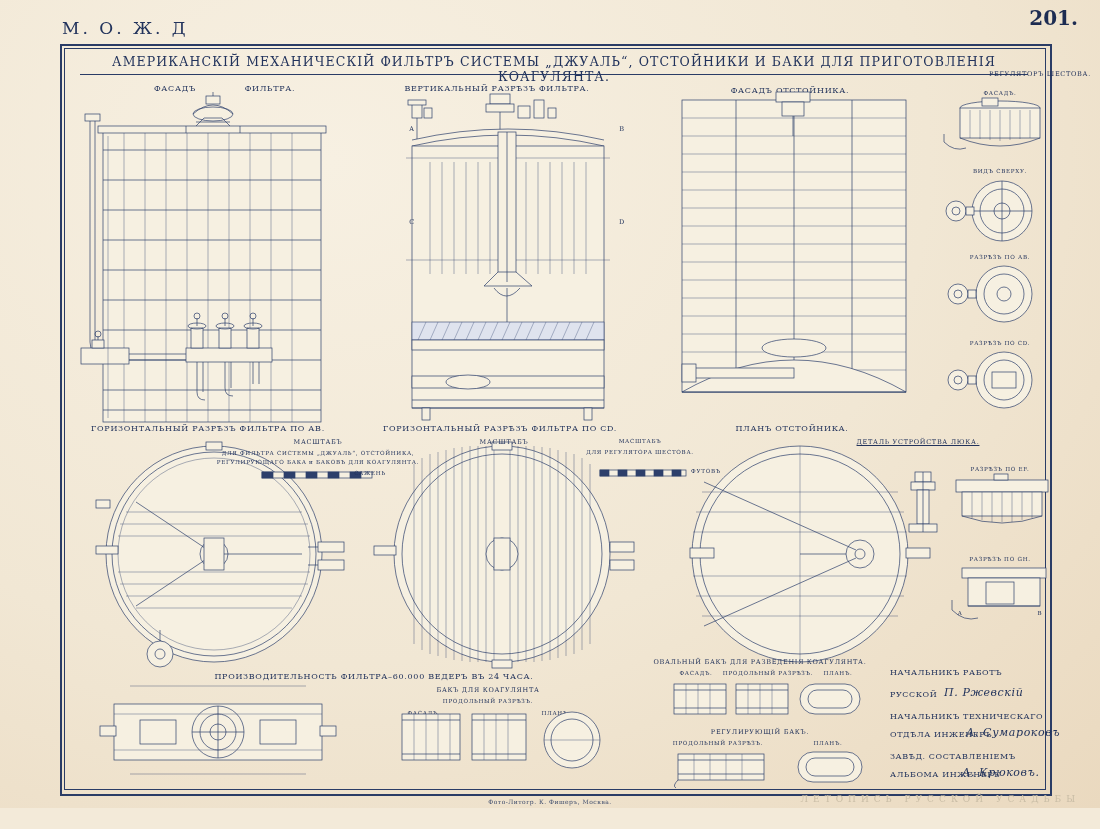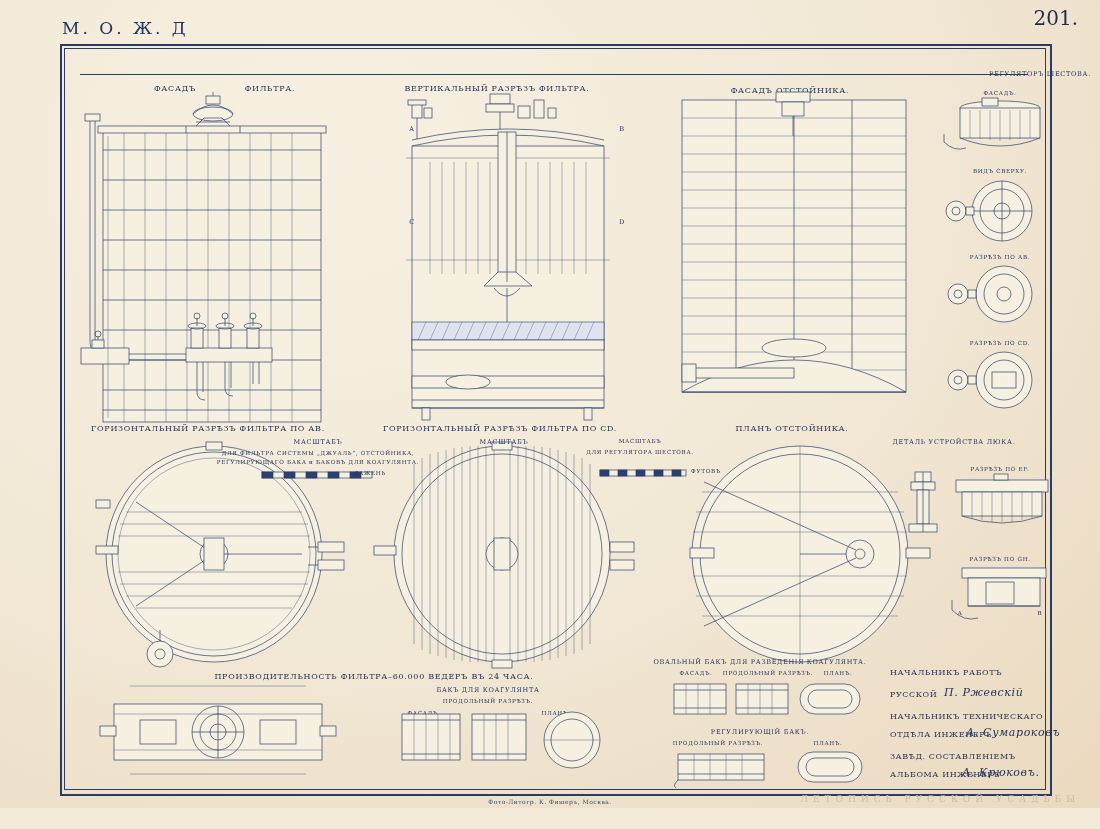--- a/index.html
+++ b/index.html
@@ -17,21 +17,21 @@
   
   .hdr-left{
     position:absolute;left:62px;top:18px;font-size:17px;letter-spacing:3px;
     color:#22335c;
   }
   .hdr-title{
     position:absolute;left:536px;top:14px;font-size:21px;letter-spacing:4px;
     color:#22335c;
   }
   .hdr-num{
-    position:absolute;right:22px;top:6px;font-size:20px;font-weight:normal;
+    position:absolute;right:22px;top:6px;font-size:20px;font-weight:bold;
     color:#1d2c52;
     text-align:right;
   }
   
   .frame-outer{
     position:absolute;left:60px;top:44px;width:988px;height:748px;
     border:2px solid #2a3c66;
   }
   .frame-inner{
     position:absolute;left:64px;top:48px;width:980px;height:740px;
@@ -75,20 +75,21 @@
 </head>
 <body>
 
 <div id="sheet">
 
   <div class="hdr-left">М. О. Ж. Д</div>
   <div class="hdr-num">201.</div>
 
   <div class="frame-outer"></div>
   <div class="frame-inner"></div>
+  <div class="subtitle">АМЕРИКАНСКIЙ МЕХАНИЧЕСКIЙ ФИЛЬТРЪ СИСТЕМЫ „ДЖУАЛЬ“, ОТСТОЙНИКИ И БАКИ ДЛЯ ПРИГОТОВЛЕНIЯ КОАГУЛЯНТА.</div>
   <div class="rule"></div>
 
   <div class="cap" style="left:175px;top:84px;">ФАСАДЪ</div>
   <div class="cap" style="left:250px;top:84px;margin-left:20px;">ФИЛЬТРА.</div>
 
   <div class="blk" style="left:78px;top:92px;">
     <svg width="260" height="330" viewBox="0 0 260 330">
 
       <g class="ln">
         <ellipse cx="135" cy="22" rx="20" ry="7" class="fillw"></ellipse>
@@ -429,21 +430,21 @@
         <path d="M6 46 q12 12 26 8"></path>
         <line x1="6" y1="46" x2="6" y2="36"></line>
         <line x1="22" y1="42" x2="94" y2="42"></line>
       </g>
       <g class="cap xs"></g>
     </svg>
   </div>
   <div class="cap xs" style="left:960px;top:610px;">A</div>
   <div class="cap xs" style="left:1040px;top:610px;">B</div>
 
-  <div class="cap sm" style="left:954px;top:438px;">ДЕТАЛЬ УСТРОЙСТВА ЛЮКА.</div>
+  <div class="cap sm" style="left:918px;top:438px;text-decoration:underline;">ДЕТАЛЬ УСТРОЙСТВА ЛЮКА.</div>
   <div class="blk" style="left:905px;top:470px;">
     <svg width="36" height="70" viewBox="0 0 36 70">
       <g class="ln">
         <rect x="10" y="2" width="16" height="10" class="fillw"></rect>
         <rect x="6" y="12" width="24" height="8" class="fillw"></rect>
         <rect x="12" y="20" width="12" height="34" class="fillw"></rect>
         <rect x="4" y="54" width="28" height="8" class="fillw"></rect>
         <line x1="18" y1="2" x2="18" y2="62"></line>
       </g>
     </svg>

